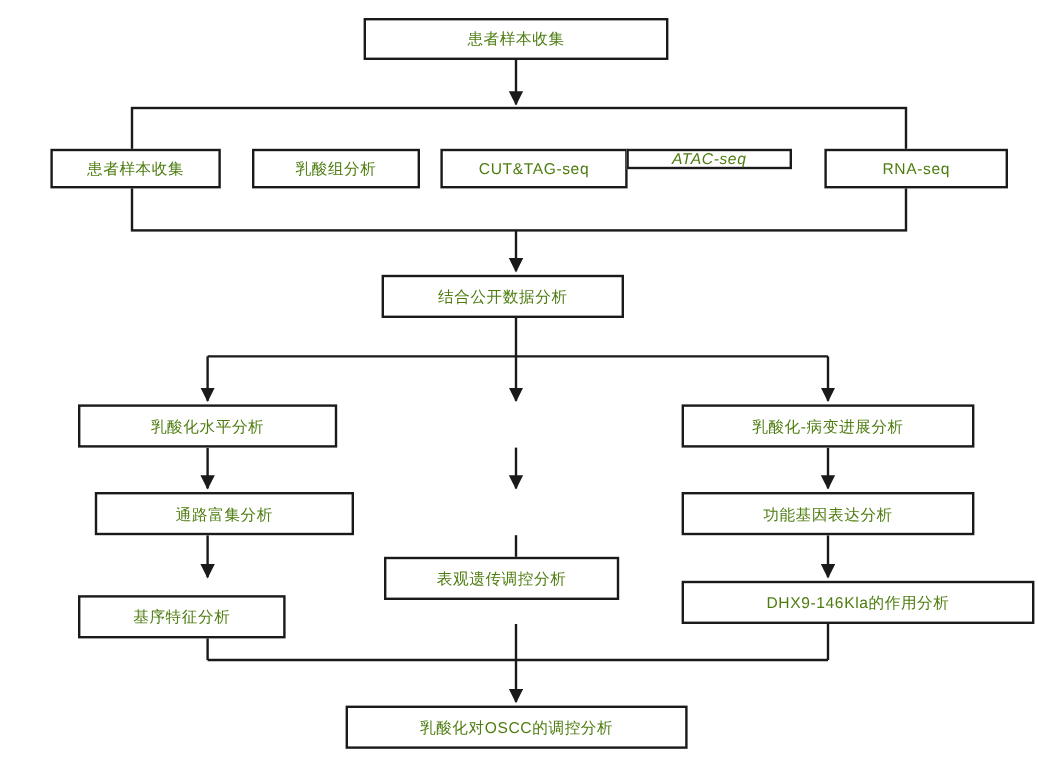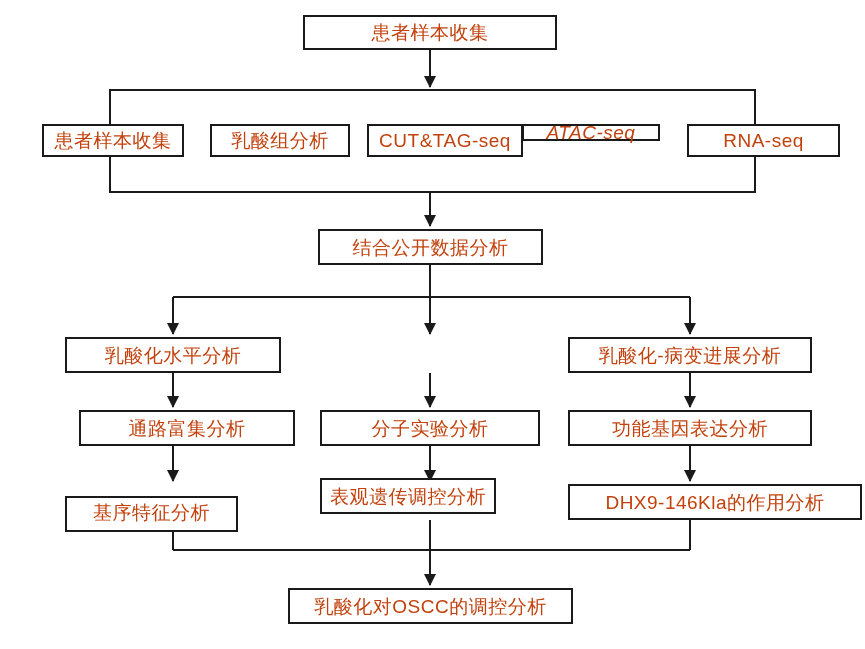--- a/index.html
+++ b/index.html
@@ -14,25 +14,25 @@
   .connectors {
     position: absolute;
     left: 0; top: 0;
     width: 865px; height: 649px;
   }
   .node {
     position: absolute;
     box-sizing: border-box;
     background: #ffffff;
     border: 2px solid #1a1a1a;
-    color: #c2410c;
+    color: #4d7c0f;
     display: flex;
     align-items: center;
     justify-content: center;
-    font-size: 19px;
+    font-size: 13px;
     line-height: 1;
     white-space: nowrap;
     letter-spacing: 0.5px;
   }
 </style>
 </head>
 <body>
 
 <div class="canvas">
 
@@ -72,28 +72,27 @@
   </svg>
 
   <div class="node" style="left:303px; top:15px; width:254px; height:35px;">患者样本收集</div>
 
   <div class="node" style="left:42px; top:124px; width:142px; height:33px;">患者样本收集</div>
   <div class="node" style="left:210px; top:124px; width:140px; height:33px;">乳酸组分析</div>
   <div class="node" style="left:367px; top:124px; width:156px; height:33px;">CUT&amp;TAG-seq</div>
   <div class="node" style="left:522px; top:124px; width:138px; height:17px;font-style:italic;">ATAC-seq</div>
   <div class="node" style="left:687px; top:124px; width:153px; height:33px;">RNA-seq</div>
 
-  <div class="node" style="left:318px; top:229px; width:225px; height:36px;">结合公开数据分析</div>
+  <div class="node" style="left:318px; top:229px; width:202px; height:36px;">结合公开数据分析</div>
 
   <div class="node" style="left:65px; top:337px; width:216px; height:36px;text-align:center;">乳酸化水平分析</div>
   <div class="node" style="left:79px; top:410px; width:216px; height:36px;">通路富集分析</div>
   <div class="node" style="left:65px; top:496px; width:173px; height:36px;font-family:Liberation Mono, monospace;">基序特征分析</div>
 
-  <div class="node" style="left:320px; top:410px; width:220px; height:36px;">分子实验分析</div>
-  <div class="node" style="left:320px; top:478px; width:176px; height:36px;">表观遗传调控分析</div>
+  <div class="node" style="left:320px; top:464px; width:196px; height:36px;">表观遗传调控分析</div>
 
   <div class="node" style="left:568px; top:337px; width:244px; height:36px;">乳酸化-病变进展分析</div>
   <div class="node" style="left:568px; top:410px; width:244px; height:36px;">功能基因表达分析</div>
   <div class="node" style="left:568px; top:484px; width:294px; height:36px;">DHX9-146Kla的作用分析</div>
 
   <div class="node" style="left:288px; top:588px; width:285px; height:36px;">乳酸化对OSCC的调控分析</div>
 
 </div>
 
 </body></html>

